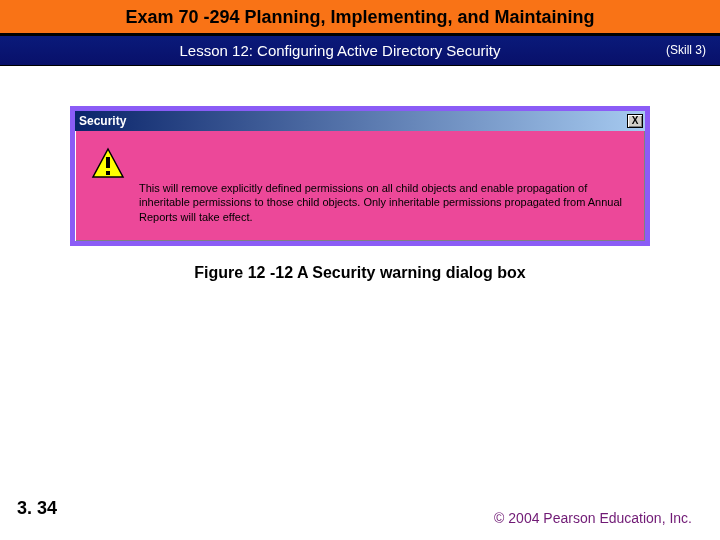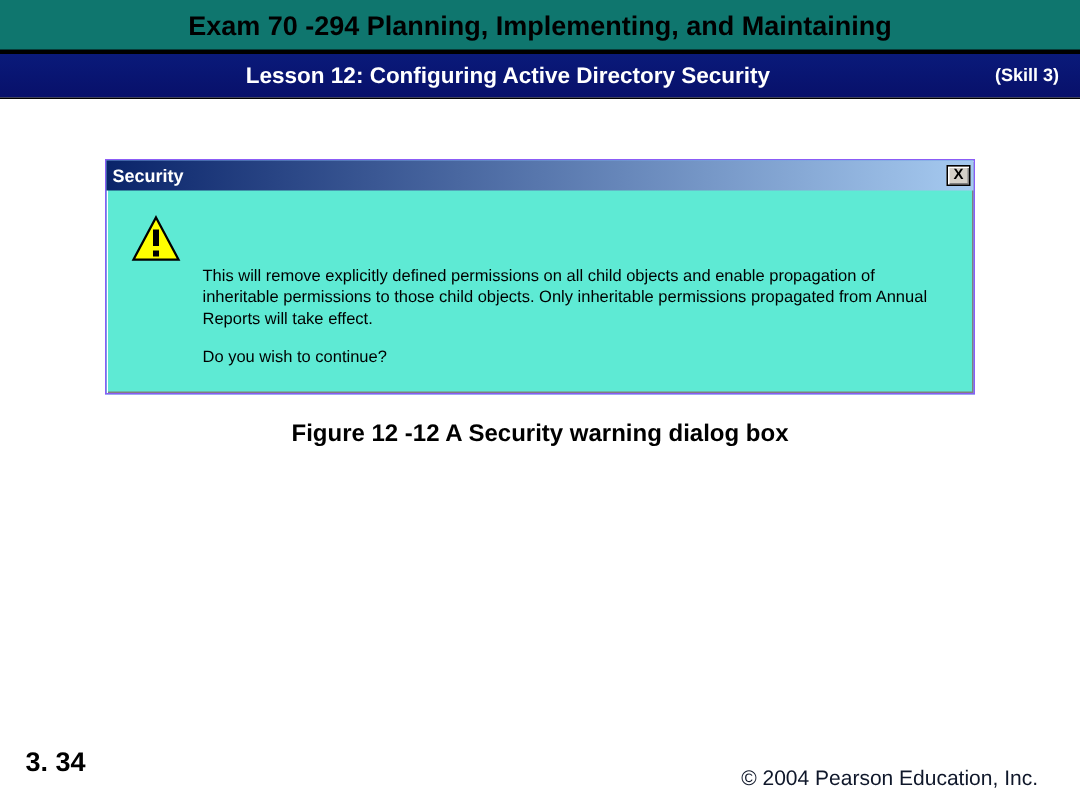--- a/index.html
+++ b/index.html
@@ -8,58 +8,58 @@
     width: 720px; height: 540px;
     font-family: Arial, Helvetica, sans-serif;
     background: #ffffff;
     overflow: hidden;
   }
   .slide {
     width: 720px; height: 540px;
     position: relative;
   }
   .header {
-    background: #0f766e;
+    background: #f97316;
     text-align: center;
     padding: 6px 10px 4px;
     border-bottom: 3px solid #000;
   }
   .header-title {
     font-weight: bold;
     font-size: 18px;
     line-height: 1.25;
     color: #000;
   }
   .subheader {
     background: #000a66;
     background: linear-gradient(#0a1a7a,#08106a);
     color: #fff;
     display: flex;
     align-items: center;
     padding: 6px 14px;
-    font-weight: bold;
+    font-weight: normal;
     font-size: 15px;
     border-bottom: 1px solid #000;
   }
   .subheader .lesson {
     flex: 1;
     text-align: center;
   }
   .subheader .skill {
     font-size: 12px;
   }
   .content {
     padding: 40px 40px 0;
   }
   
   .dialog {
     width: 580px;
     margin: 0 auto;
-    background: #5eead4;
-    border: 1px solid #8b5cf6;
+    background: #ec4899;
+    border: 5px solid #8b5cf6;
     box-shadow: inset 1px 1px 0 #fff, inset -1px -1px 0 #808080;
     font-family: Tahoma, Arial, sans-serif;
     font-size: 11px;
   }
   .titlebar {
     background: linear-gradient(to right, #0a246a, #a6caf0);
     color: #fff;
     display: flex;
     align-items: center;
     height: 20px;
@@ -141,21 +141,21 @@
   .pagebox {
     background: #fff;
     border: 1px solid #fff;
     color: #000;
     font-weight: bold;
     font-size: 18px;
     padding: 6px 6px;
   }
   .copyright {
     margin-left: auto;
-    color: #0f172a;
+    color: #701a75;
     font-size: 14px;
   }
 </style>
 </head>
 <body>
 
 <div class="slide">
 
   <div class="header">
     <div class="header-title">
@@ -180,21 +180,20 @@
       <div class="dialog-body">
         <div class="warn-icon">
           <svg viewBox="0 0 34 34" width="34" height="34">
             <polygon points="17,2 32,30 2,30" fill="#ffff00" stroke="#000" stroke-width="1.5"></polygon>
             <rect x="15" y="10" width="4" height="11" fill="#000"></rect>
             <rect x="15" y="24" width="4" height="4" fill="#000"></rect>
           </svg>
         </div>
         <div class="msg">
           <p>This will remove explicitly defined permissions on all child objects and enable propagation of inheritable permissions to those child objects. Only inheritable permissions propagated from Annual Reports will take effect.</p>
-          <p>Do you wish to continue?</p>
         </div>
       </div>
     </div>
 
     <div class="caption">Figure 12 -12 A Security warning dialog box</div>
   </div>
 
   <div class="footer">
     <div class="pagebox">3. 34</div>
     <div class="copyright">© 2004 Pearson Education, Inc.</div>

